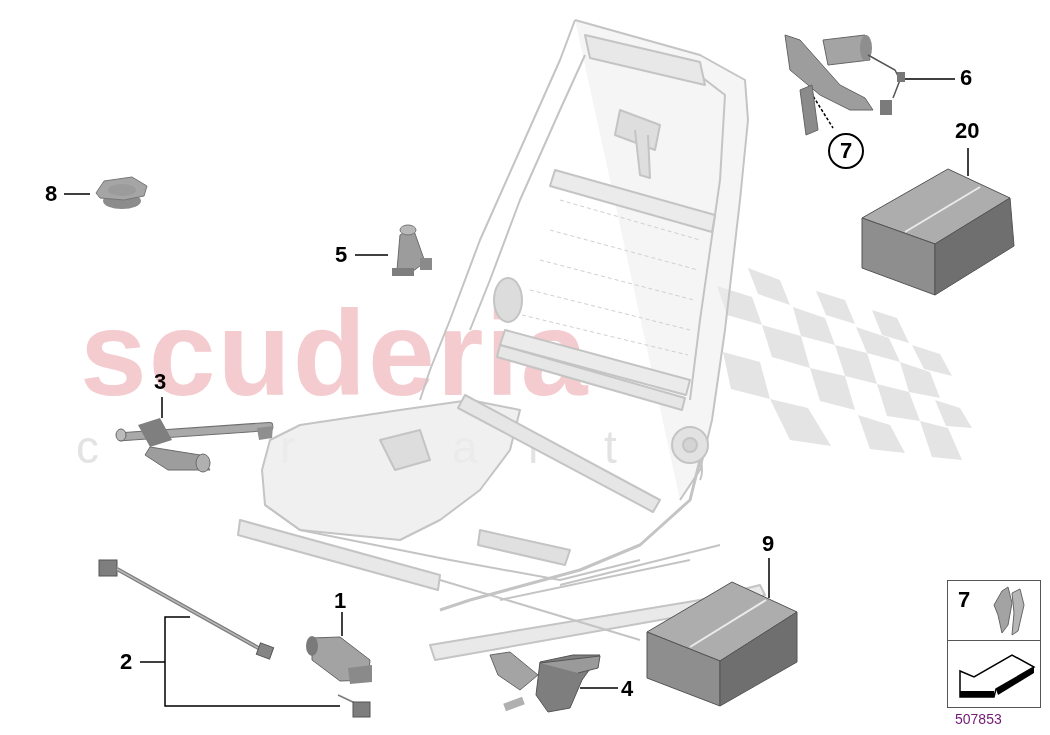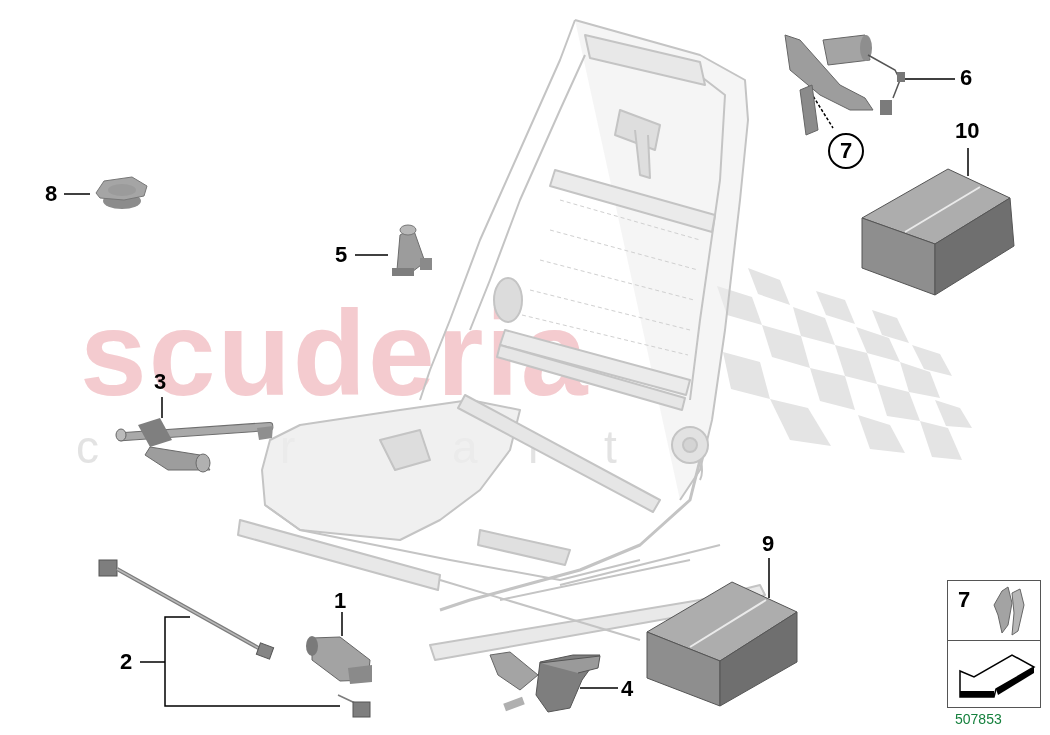--- a/index.html
+++ b/index.html
@@ -6,21 +6,21 @@
   body { width: 1050px; height: 735px; position: relative; overflow: hidden; font-family: "Liberation Sans", sans-serif; }
   .canvas { position: absolute; left: 0; top: 0; width: 1050px; height: 735px; }
   .layer { position: absolute; left: 0; top: 0; }
   .callout { position: absolute; font-family: "Liberation Sans", sans-serif; font-weight: bold; font-size: 22px; color: #000; line-height: 1; }
   .callout-circle { position: absolute; width: 36px; height: 36px; border: 2px solid #000; border-radius: 50%; display: flex; align-items: center; justify-content: center; font-weight: bold; font-size: 22px; font-family: "Liberation Sans", sans-serif; box-sizing: border-box; background: #fff; }
   .wm-big { position: absolute; font-family: "Liberation Sans", sans-serif; font-weight: bold; font-size: 120px; letter-spacing: 2px; line-height: 1; }
   .wm-small { position: absolute; font-family: "Liberation Sans", sans-serif; font-size: 46px; line-height: 1; }
   .inset { position: absolute; left: 947px; top: 580px; width: 94px; height: 128px; border: 1px solid #555; box-sizing: border-box; background: #fff; }
   .inset-divider { position: absolute; left: 0; right: 0; top: 59px; height: 0; border-top: 1px solid #555; }
   .inset-num { position: absolute; left: 10px; top: 6px; font-weight: bold; font-size: 22px; font-family: "Liberation Sans", sans-serif; }
-  .ref-number { position: absolute; left: 955px; top: 711px; font-size: 14px; color: #15803d; font-family: "Liberation Sans", sans-serif; }
+  .ref-number { position: absolute; left: 955px; top: 711px; font-size: 14px; color: #701a75; font-family: "Liberation Sans", sans-serif; }
 </style>
 </head>
 <body>
 
 <div class="canvas">
 
   <svg class="layer" width="1050" height="735">
     <g fill="#e4e4e4">
       <polygon points="748,268 780,280 790,305 758,294"></polygon>
       <polygon points="816,291 845,300 855,324 826,315"></polygon>
@@ -187,21 +187,21 @@
       <path d="M540,663 L600,656 L598,668 L578,673" fill="#9a9a9a" stroke="#555" stroke-width="1"></path>
       <rect x="504" y="700" width="20" height="8" fill="#b0b0b0" transform="rotate(-20 514 704)"></rect>
     </g>
   </svg>
 
   <div class="callout" style="left:45px; top:183px;">8</div>
   <div class="callout" style="left:335px; top:244px;">5</div>
   <div class="callout" style="left:154px; top:371px;">3</div>
   <div class="callout" style="left:960px; top:67px;">6</div>
   <div class="callout-circle" style="left:828px; top:133px;">7</div>
-  <div class="callout" style="left:955px; top:120px;">10</div>
+  <div class="callout" style="left:955px; top:120px;">20</div>
   <div class="callout" style="left:762px; top:533px;">9</div>
   <div class="callout" style="left:334px; top:590px;">1</div>
   <div class="callout" style="left:120px; top:651px;">2</div>
   <div class="callout" style="left:621px; top:678px;">4</div>
 
   <div class="inset">
     <div class="inset-num">7</div>
     <svg style="position:absolute; left:40px; top:4px;" width="50" height="54">
       <path d="M14,6 L20,2 L24,18 L20,40 L14,48 L10,30 L6,20 Z" fill="#a3a3a3" stroke="#666" stroke-width="1"></path>
       <path d="M24,8 L32,4 L36,20 L30,46 L24,50 L26,28 Z" fill="#b6b6b6" stroke="#666" stroke-width="1"></path>

